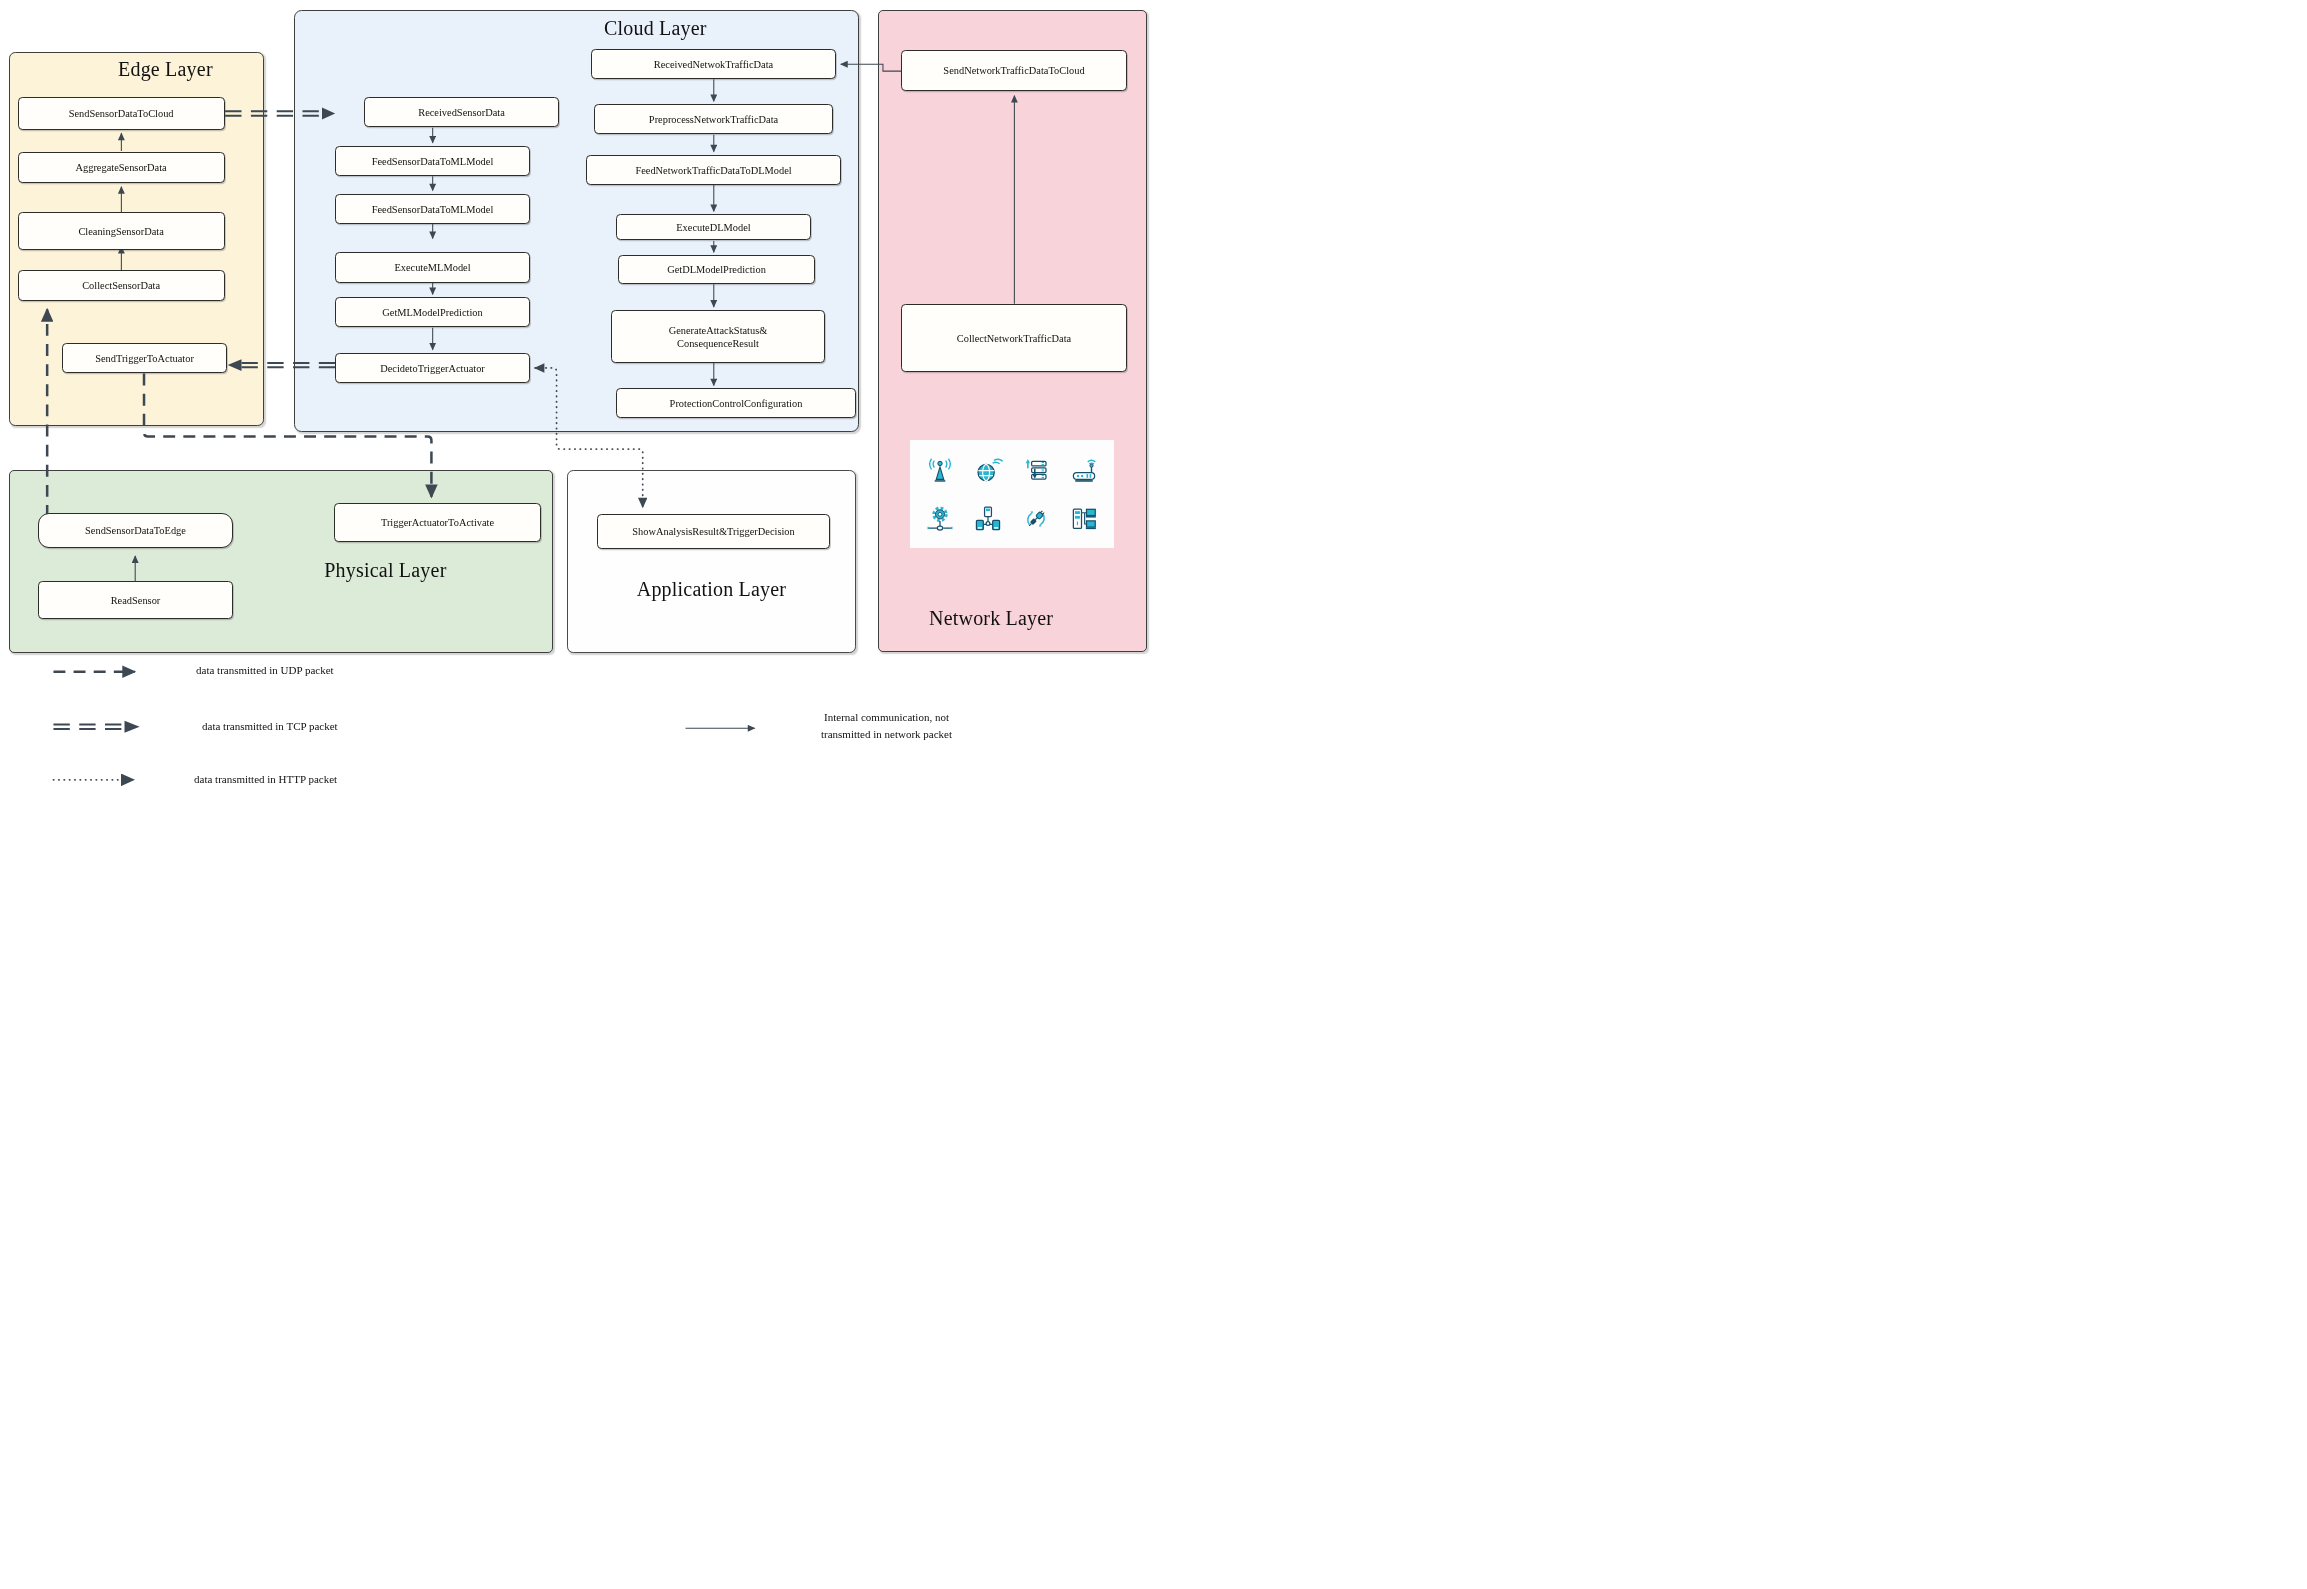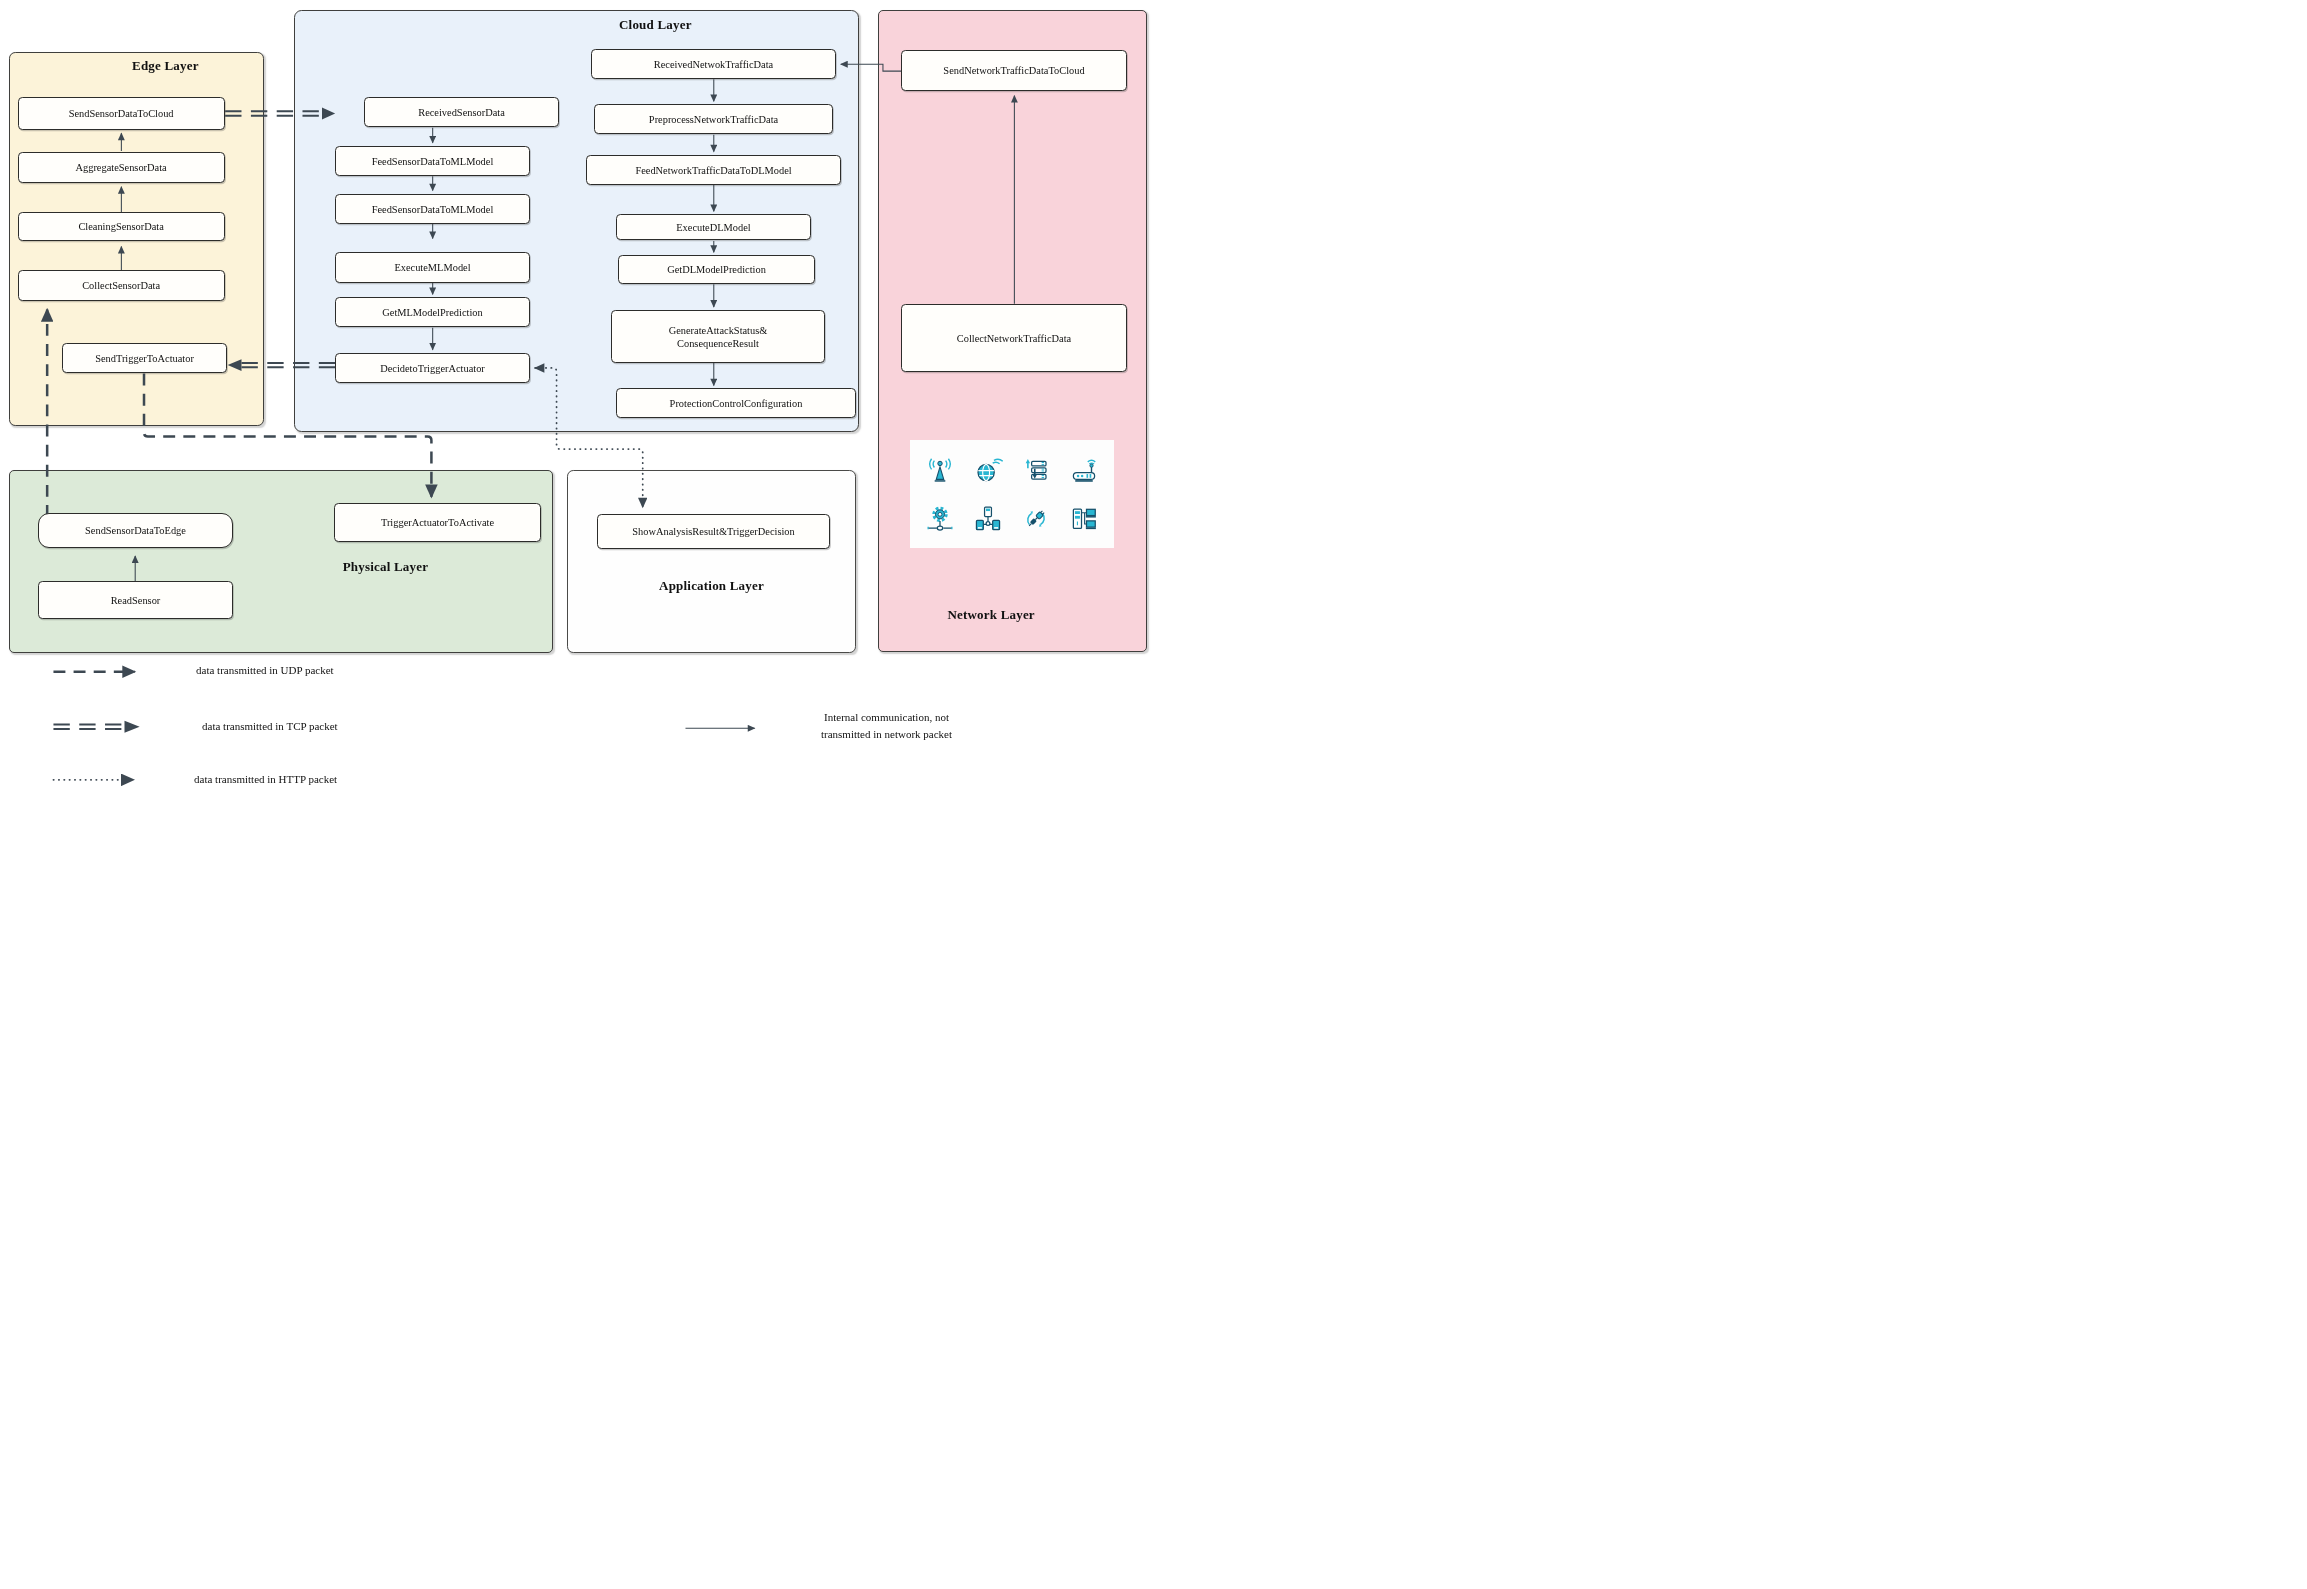--- a/index.html
+++ b/index.html
@@ -7,21 +7,21 @@
   .stage{position:relative;width:1154px;height:795px;background:#fff;overflow:hidden;}
 
   
   .layer{position:absolute;border:1.6px solid #3f3f3d;box-shadow:1.3px 1.9px 1.3px rgba(80,80,80,.25);}
   #edge-layer{left:9.4px;top:52px;width:253px;height:372px;background:#fcf3d9;border-radius:6.3px;}
   #cloud-layer{left:294px;top:10px;width:563px;height:420px;background:#e9f1fa;border-radius:7.5px;}
   #network-layer{left:878px;top:10px;width:267px;height:640px;background:#f9d3da;border-radius:5px;}
   #physical-layer{left:9.4px;top:470px;width:542px;height:181px;background:#dcead8;border-radius:5px;}
   #application-layer{left:567px;top:470px;width:287px;height:181px;background:#fefefe;border:1.3px solid #4a4a48;border-radius:6.3px;}
 
-  .layer-title{position:absolute;font-weight:bold;font-size:13px;letter-spacing:0.2px;white-space:nowrap;}
+  .layer-title{position:absolute;font-weight:normal;font-size:20px;letter-spacing:0.2px;white-space:nowrap;}
   #edge-layer .layer-title{left:155px;top:5px;transform:translateX(-50%);}
   #cloud-layer .layer-title{left:64%;top:6.3px;transform:translateX(-50%);}
   #network-layer .layer-title{left:42%;top:596px;transform:translateX(-50%);}
   #physical-layer .layer-title{left:375px;top:88px;transform:translateX(-50%);text-align:center;}
   #application-layer .layer-title{left:50%;top:107px;transform:translateX(-50%);}
 
   
   .node{position:absolute;background:#fffefb;border:1.3px solid #2c2c2a;border-radius:4.4px;
         display:flex;align-items:center;justify-content:center;text-align:center;
         font-size:10.4px;line-height:1.25;white-space:pre-line;padding:1.3px 3.8px;box-sizing:border-box;
@@ -123,21 +123,21 @@
     <path class="ln udp" d="M85 1068 L214 1068" marker-end="url(#ah-b)"></path>
     <path class="ln tcp" d="M85 1152 L198 1152"></path>
     <path class="ln tcp" d="M85 1159 L198 1159"></path>
     <polygon class="ah" points="198,1146 222,1155.5 198,1165"></polygon>
     <path class="ln http" d="M85 1240 L212 1240" marker-end="url(#ah-b)"></path>
     <path class="ln thin" d="M1090 1158 L1200 1158" marker-end="url(#ah-s)"></path>
   </svg>
 
   <div class="node" style="left:17.6px;top:97px;width:207px;height:33px;">SendSensorDataToCloud</div>
   <div class="node" style="left:17.6px;top:152px;width:207px;height:31px;">AggregateSensorData</div>
-  <div class="node" style="left:17.6px;top:212px;width:207px;height:29px;">CleaningSensorData</div>
+  <div class="node" style="left:17.6px;top:212px;width:207px;height:38px;">CleaningSensorData</div>
   <div class="node" style="left:17.6px;top:270px;width:207px;height:31px;">CollectSensorData</div>
   <div class="node" style="left:62px;top:343px;width:165px;height:30px;">SendTriggerToActuator</div>
 
   <div class="node" style="left:335px;top:97px;width:195px;height:30px;margin-left:29px;">ReceivedSensorData</div>
   <div class="node" style="left:335px;top:146px;width:195px;height:30px;">FeedSensorDataToMLModel</div>
   <div class="node" style="left:335px;top:194px;width:195px;height:30px;">FeedSensorDataToMLModel</div>
   <div class="node" style="left:335px;top:252px;width:195px;height:31px;">ExecuteMLModel</div>
   <div class="node" style="left:335px;top:297px;width:195px;height:30px;">GetMLModelPrediction</div>
   <div class="node" style="left:335px;top:353px;width:195px;height:30px;">DecidetoTriggerActuator</div>
 

